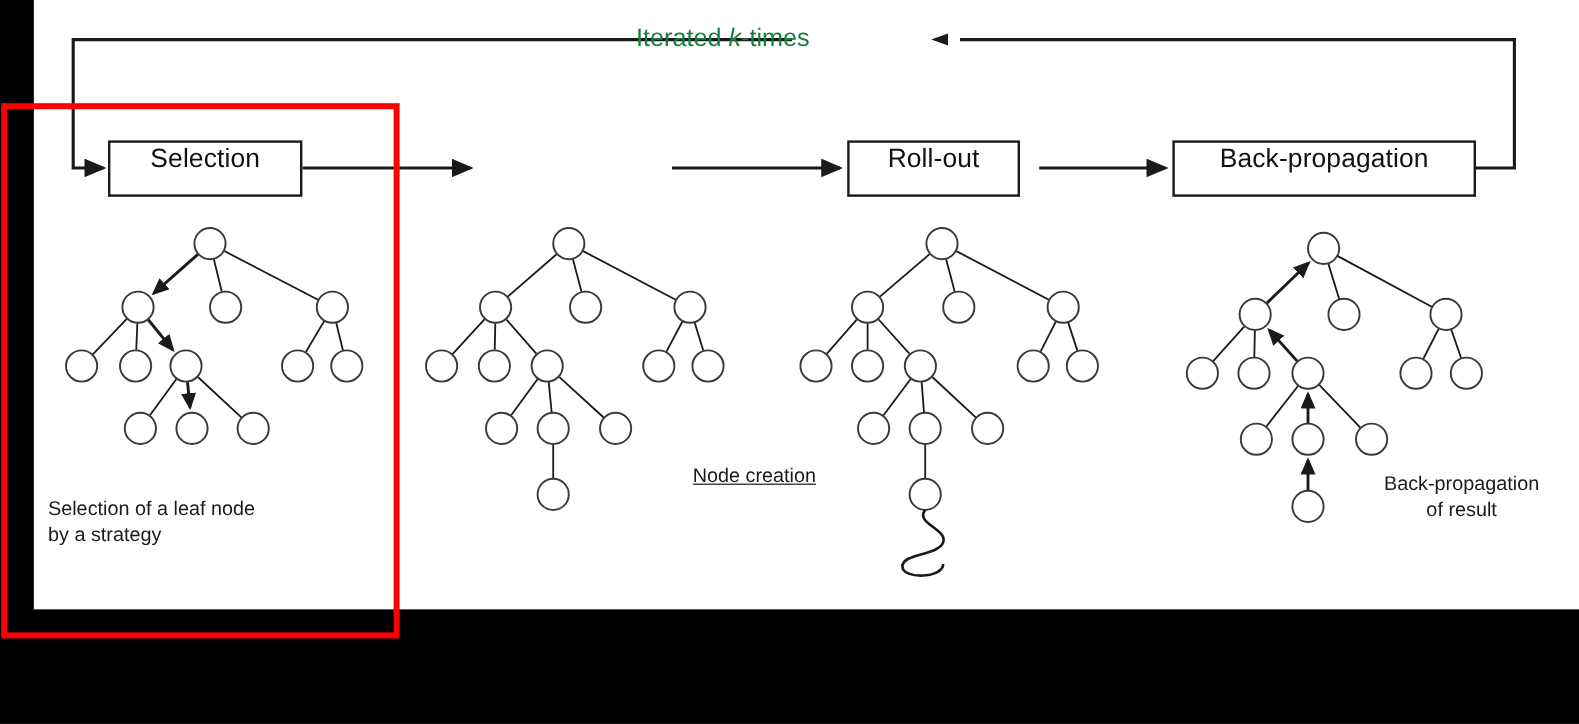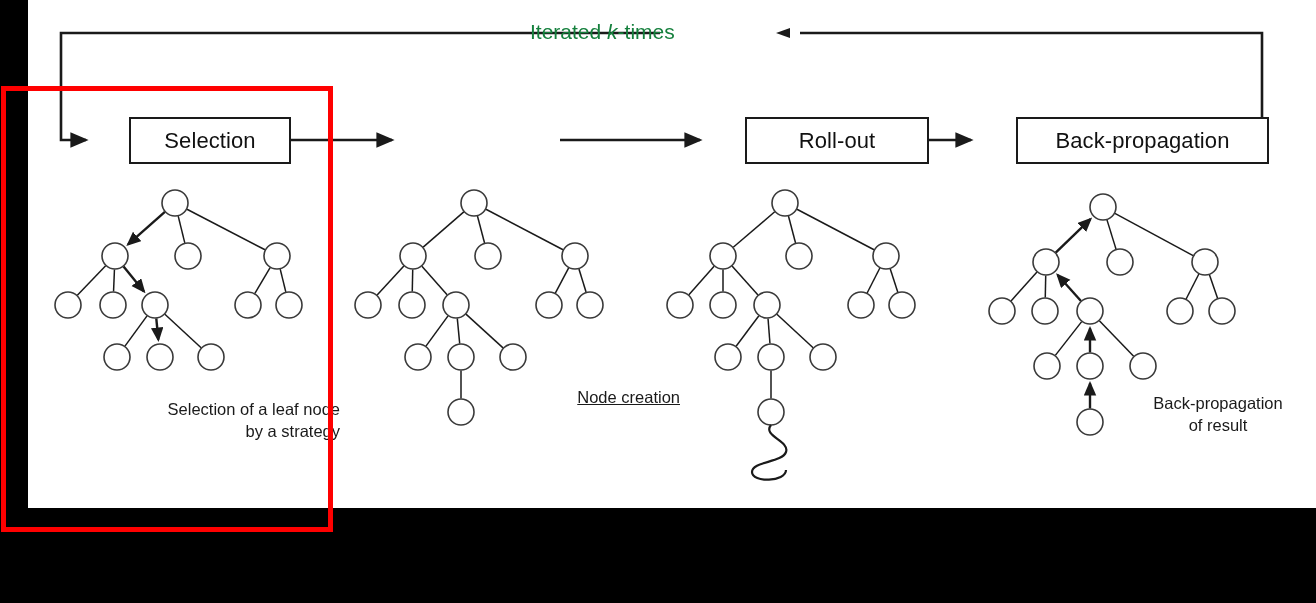--- a/index.html
+++ b/index.html
@@ -50,27 +50,26 @@
     border: 5px solid #ff0000;
     box-sizing: border-box;
     pointer-events: none;
   }
   .stage-box {
     position: absolute;
     background: #ffffff;
     border: 2px solid #1a1a1a;
     box-sizing: border-box;
     display: flex;
-    align-items: center;
+    align-items: flex-start;
     justify-content: center;
     height: 47px;
     font-size: 22px;
     color: #111111;
     letter-spacing: 0.1px;
-    margin-left: 39px;
   }
   .caption {
     position: absolute;
     font-size: 16.5px;
     color: #1a1a1a;
     text-align: center;
     line-height: 1.35;
     white-space: pre-line;
   }
   #loop-label {
@@ -237,32 +236,32 @@
       <path d="M771,425
                C762,436 790,441 786,452
                C782,463 752,461 752,472
                C752,483 786,482 786,470" stroke="#1a1a1a" stroke-width="2.2" fill="none"></path>
     </g>
   </svg>
 
   <div class="stage-box" style="left:90px; top:117px; width:162px;">
     <span>Selection</span>
   </div>
-  <div class="stage-box" style="left:706px; top:117px; width:184px;">
+  <div class="stage-box" style="left:706px; top:117px; width:144px;">
     <span>Roll-out</span>
   </div>
   <div class="stage-box" style="left:977px; top:117px; width:253px;">
     <span>Back-propagation</span>
   </div>
 
   <div id="loop-label" style="left:530px; top:20px;">
     <span>Iterated </span><span class="ital">k</span><span>-times</span>
   </div>
 
-  <div class="caption" style="left:40px; top:398px; width:300px; text-align:right;">Selection of a leaf node
+  <div class="caption" style="left:40px; top:413px; width:300px; text-align:left;">Selection of a leaf node
 by a strategy</div>
   <div class="caption" style="left:470px; top:386px; width:210px; text-align:right;text-decoration:underline;">Node creation</div>
   <div class="caption" style="left:1120px; top:392px; width:196px; text-align:center;">Back-propagation
 of result</div>
 
   <div id="red-box"></div>
 
 </div>
 
 </body></html>

